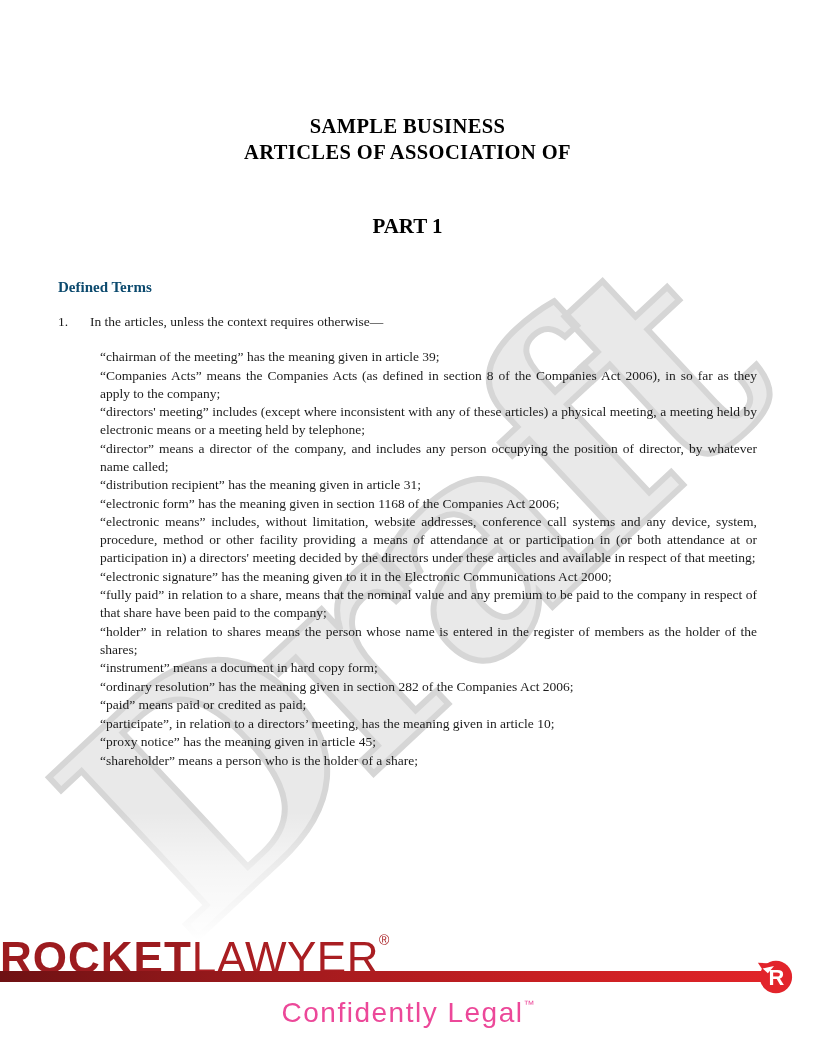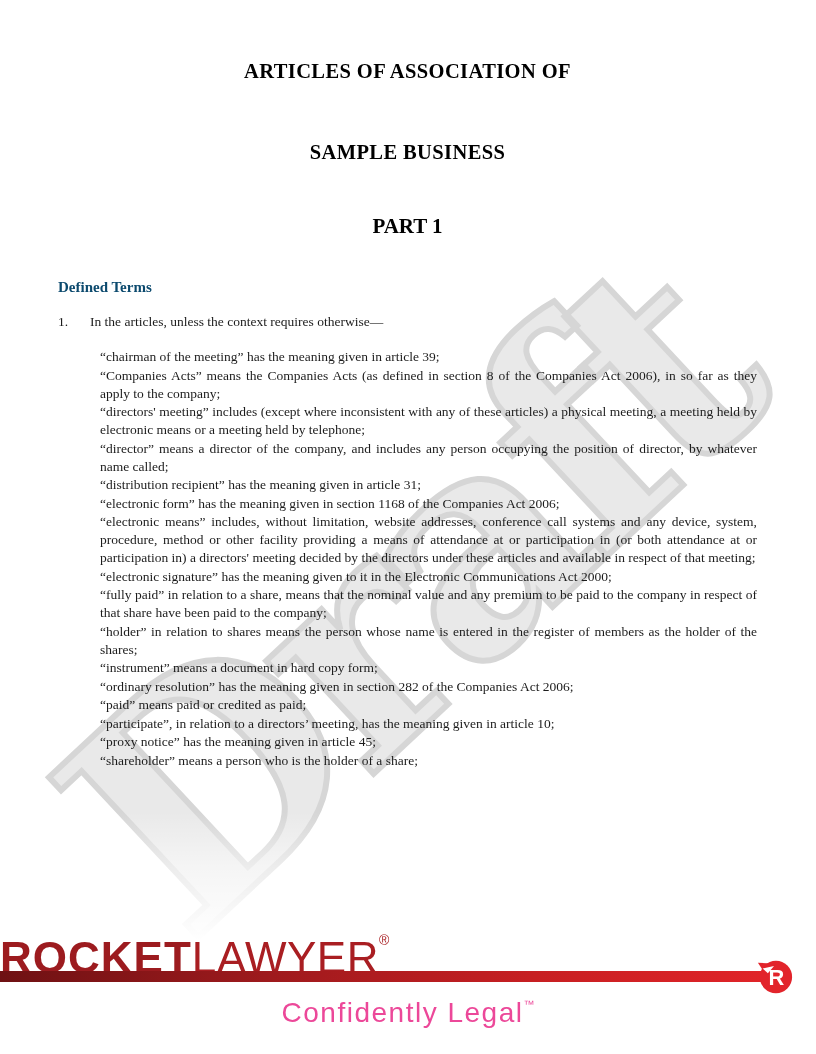--- a/index.html
+++ b/index.html
@@ -65,22 +65,22 @@
   .tagline-tm { font-size:11px; vertical-align:14px; letter-spacing:0; }
 </style>
 </head>
 <body>
 
 <div class="page">
 
   <div class="watermark">Draft</div>
 
   <div class="content">
+    <div class="h-center doc-company">SAMPLE BUSINESS</div>
     <div class="h-center doc-title">ARTICLES OF ASSOCIATION OF</div>
-    <div class="h-center doc-company">SAMPLE BUSINESS</div>
     <div class="h-center doc-part">PART 1</div>
     <div class="doc-sub">Defined Terms</div>
 
     <div class="clause">
       <span class="clause-num">1.</span>
       <span class="clause-text">In the articles, unless the context requires otherwise—</span>
     </div>
 
     <div class="definitions">
 

